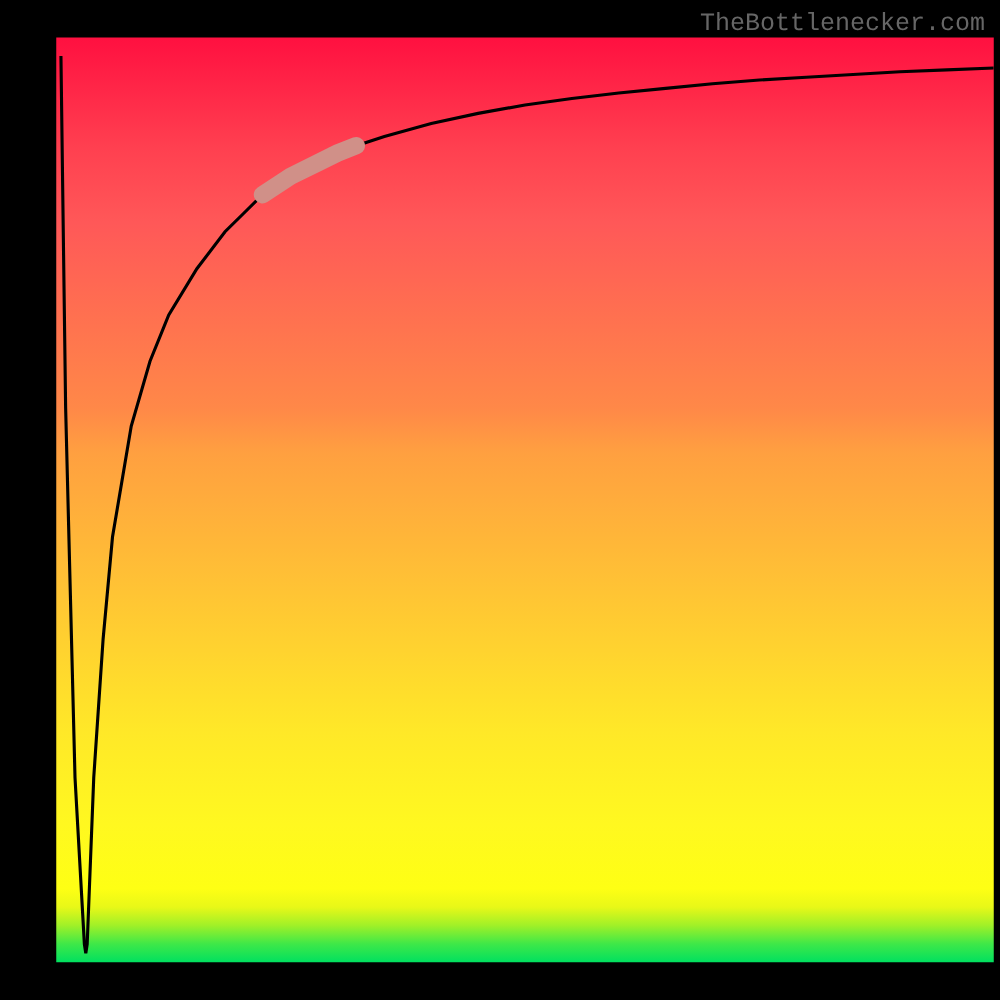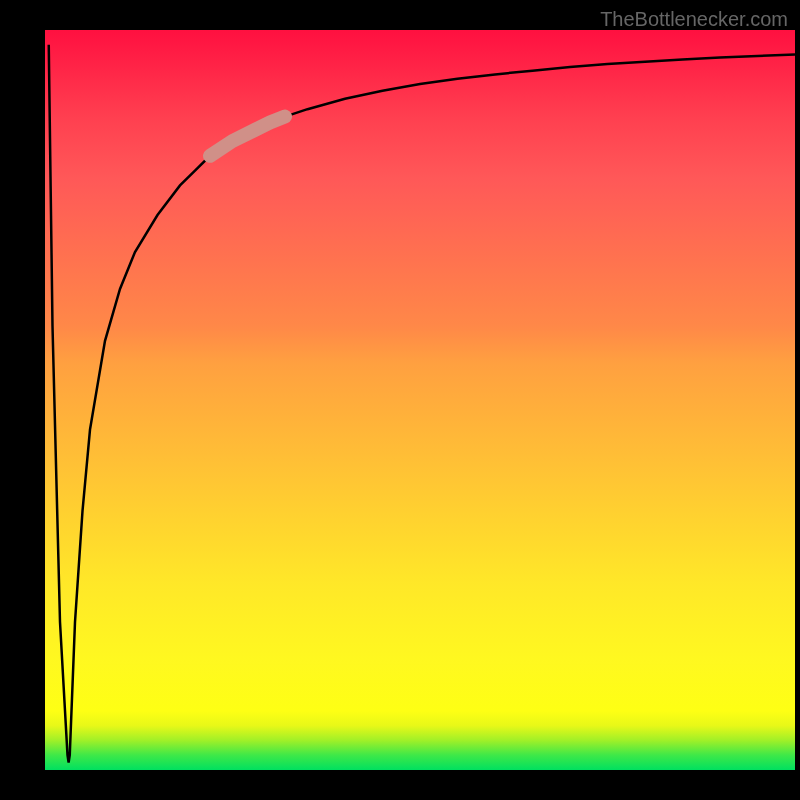--- a/index.html
+++ b/index.html
@@ -11,21 +11,21 @@
       width: 800px;
       height: 800px;
       background: #000;
       position: relative;
       overflow: hidden;
     }
     .watermark {
       position: absolute;
       top: 8px;
       right: 12px;
-      font-family: Liberation Sans, sans-serif;
+      font-family: Liberation Mono, monospace;
       font-size: 20px;
       color: #666;
       z-index: 10;
     }
     .plot-area {
       position: absolute;
       left: 45px;
       top: 30px;
       width: 750px;
       height: 740px;

